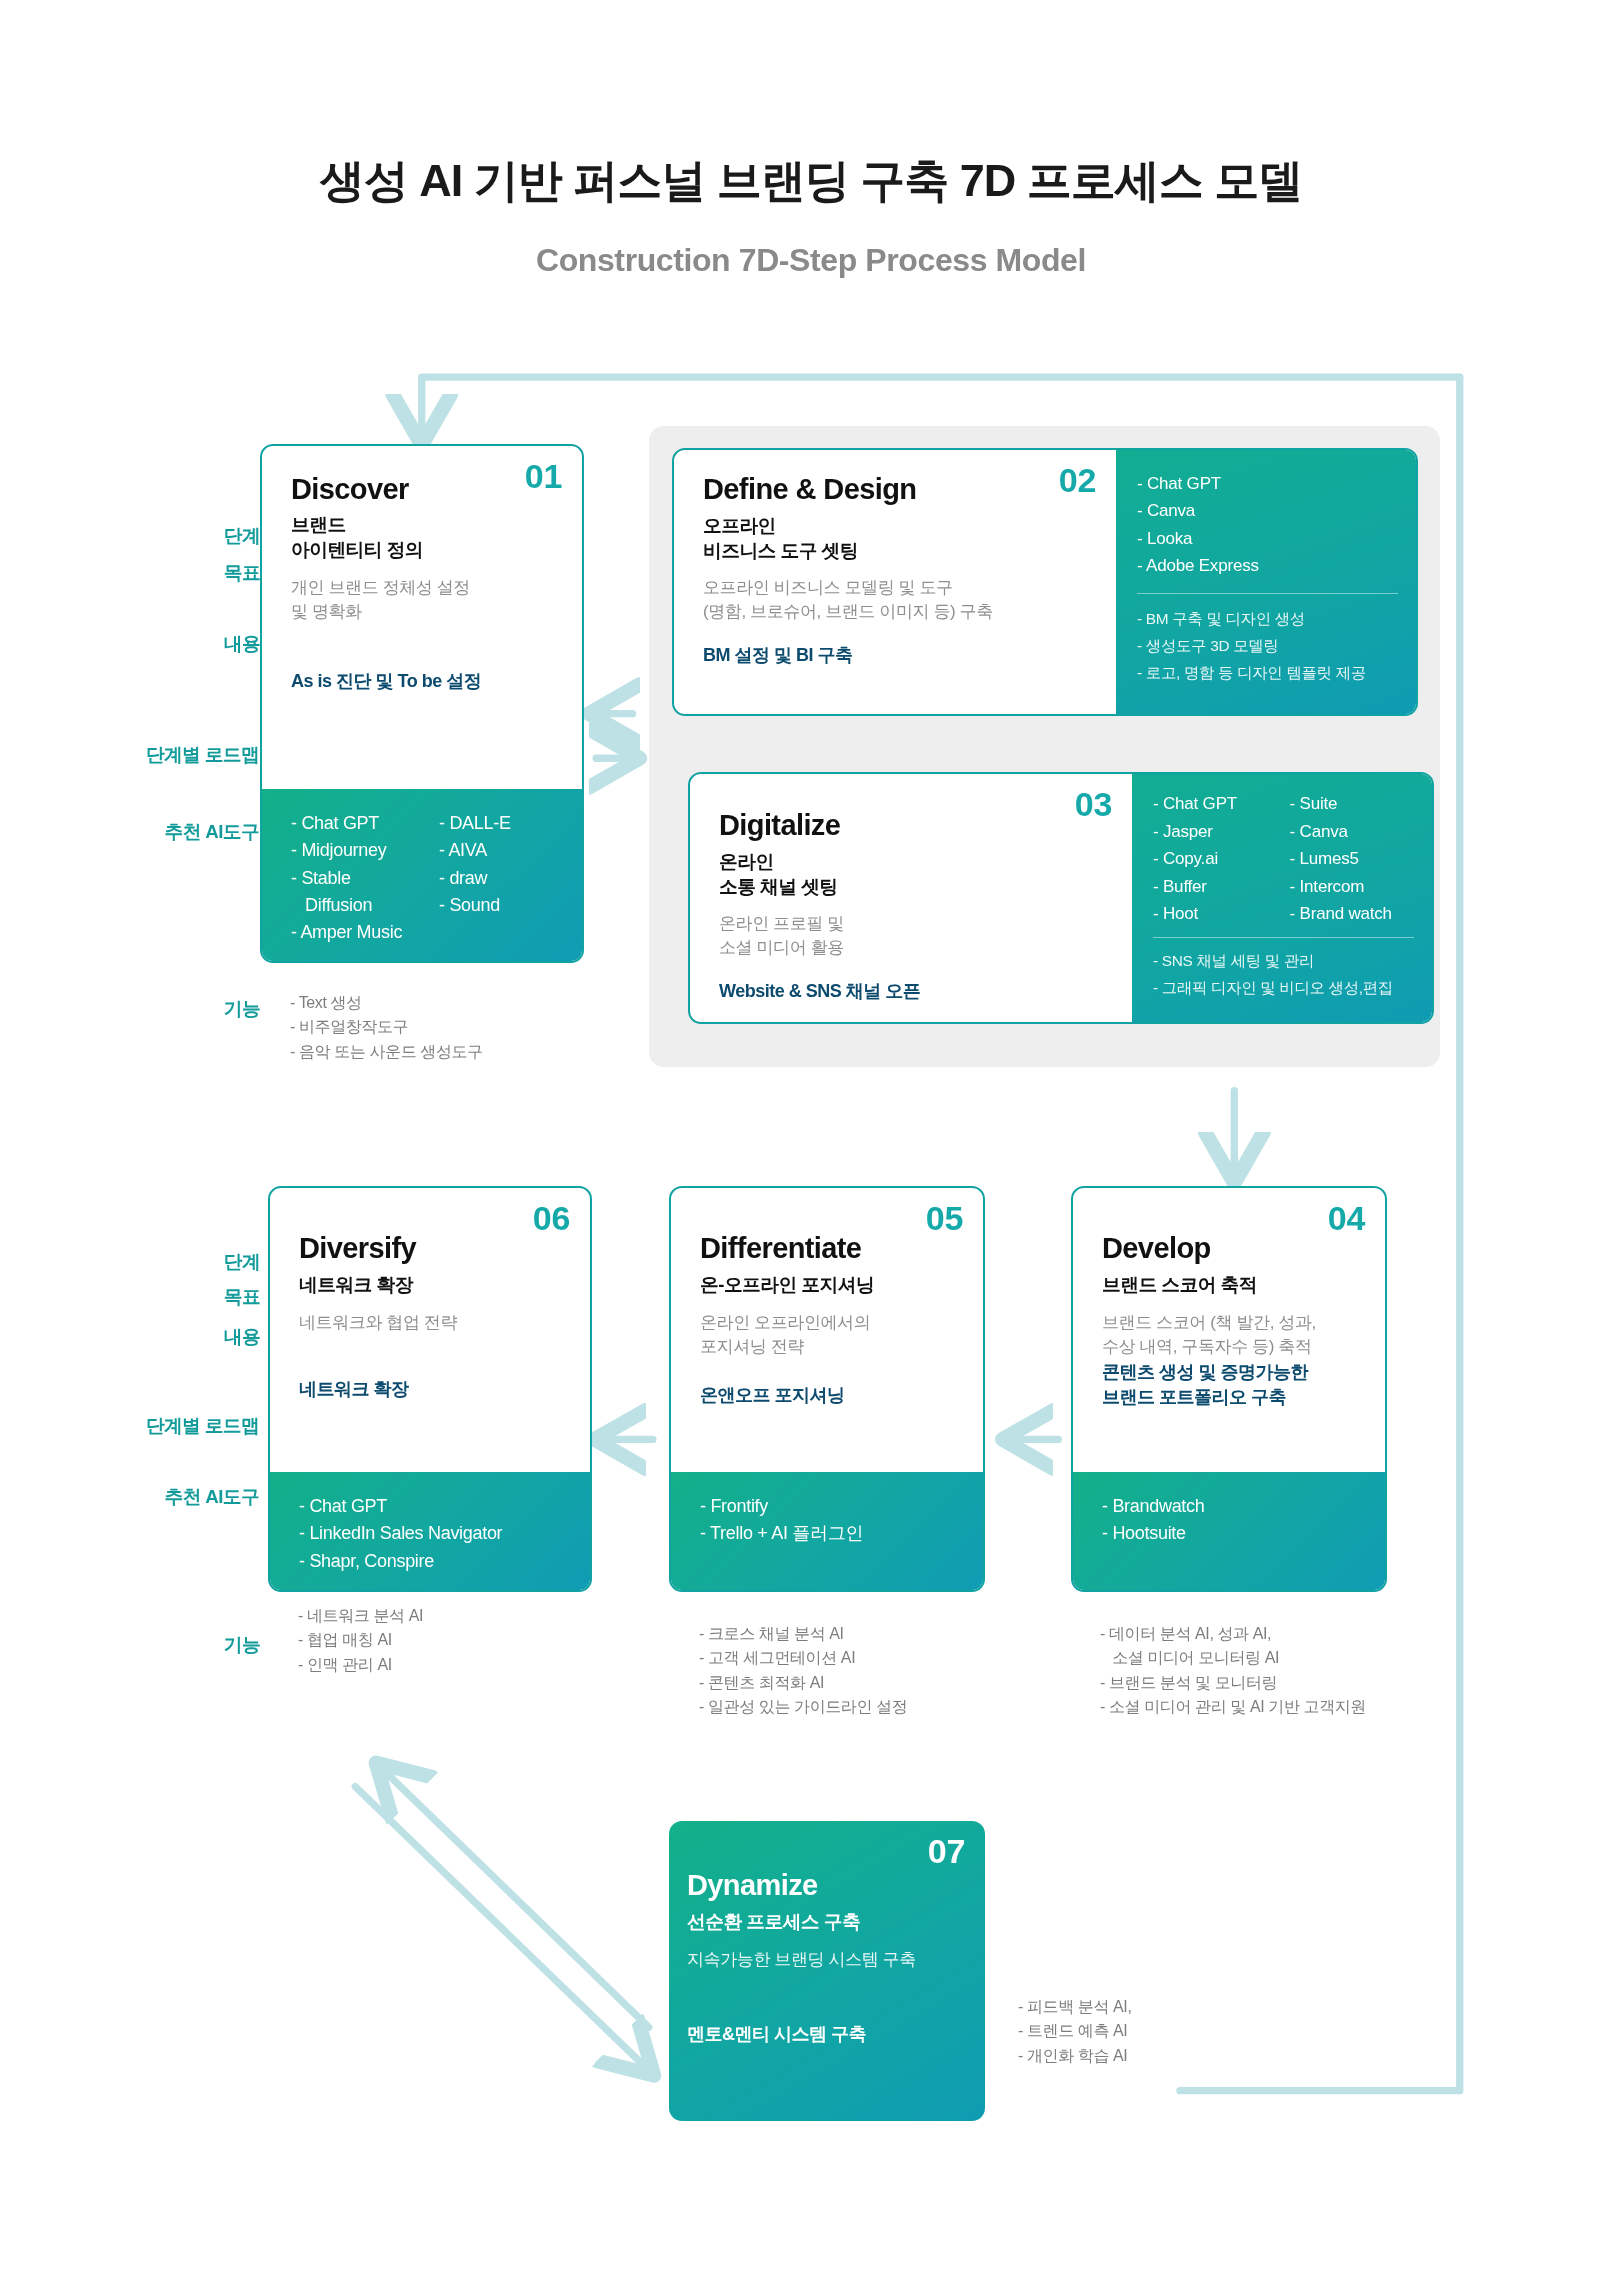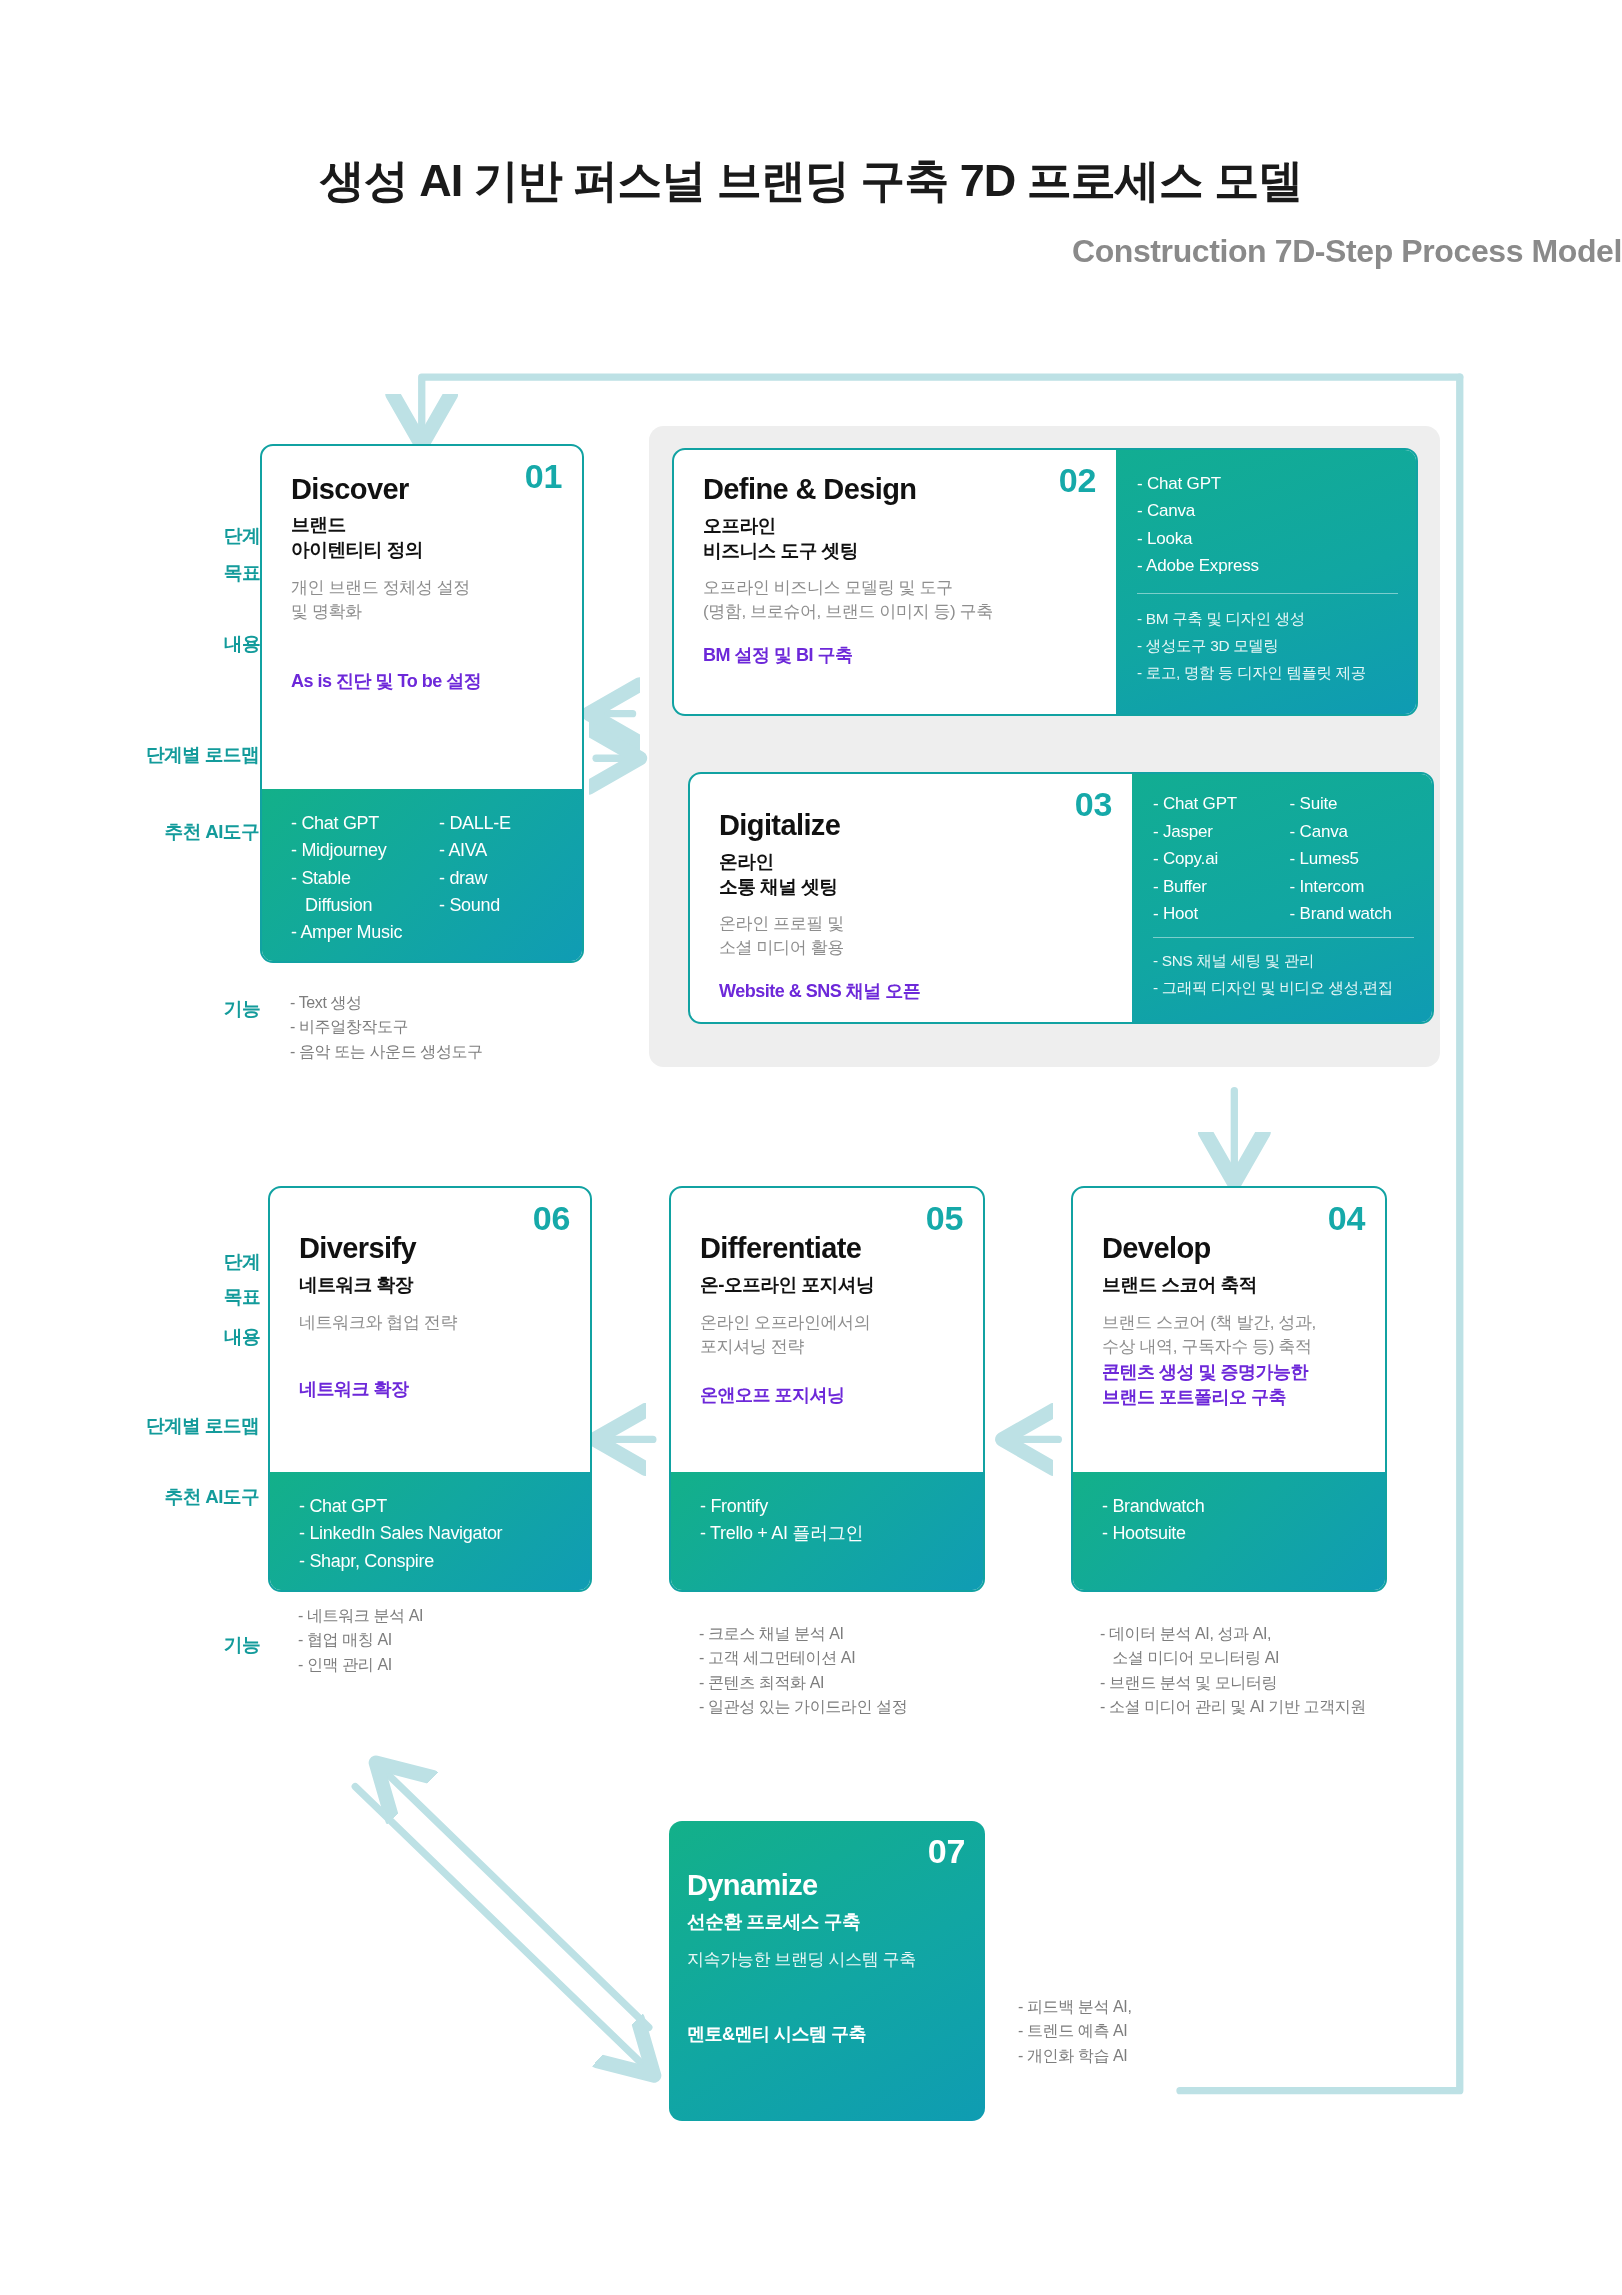--- a/index.html
+++ b/index.html
@@ -12,22 +12,22 @@
   #root { position: relative; width: 1622px; height: 2295px; }
 
   
   .title {
     position: absolute; left: 0; top: 151px; width: 1622px;
     text-align: center;
     font-size: 45px; font-weight: 800; color: #1a1a1a;
     letter-spacing: -1px;
   }
   .subtitle {
-    position: absolute; left: 0; top: 233px; width: 1622px;
-    text-align: right;
+    position: absolute; left: 0; top: 242px; width: 1622px;
+    text-align: center;
     font-size: 32px; font-weight: 700; color: #8a8a8a;
     letter-spacing: -0.4px;
   }
 
   
   #wires { position: absolute; left: 0; top: 0; width: 1622px; height: 2295px; }
 
   
   .gray-panel {
     position: absolute;
@@ -57,21 +57,21 @@
     margin-top: 8px;
     font-size: 18.7px; font-weight: 800; color: #111111;
     line-height: 1.32; letter-spacing: -0.5px;
   }
   .desc {
     margin-top: 13px;
     font-size: 17px; font-weight: 400; color: #8e8e8e;
     line-height: 1.42; letter-spacing: -0.4px;
   }
   .roadmap {
-    font-size: 18px; font-weight: 700; color: #6d28d9;
+    font-size: 18px; font-weight: 700; color: #0c4a6e;
     line-height: 1.38; letter-spacing: -0.5px;
   }
   .tools {
     position: absolute; left: 0; right: 0; bottom: 0;
     background: linear-gradient(135deg, #13b089 0%, #12a7a0 50%, #109cb4 100%);
     padding: 21px 24px 21px 29px;
     color: #ffffff;
     font-size: 18px; line-height: 1.52; letter-spacing: -0.3px;
   }
   .tools .row { display: flex; }

